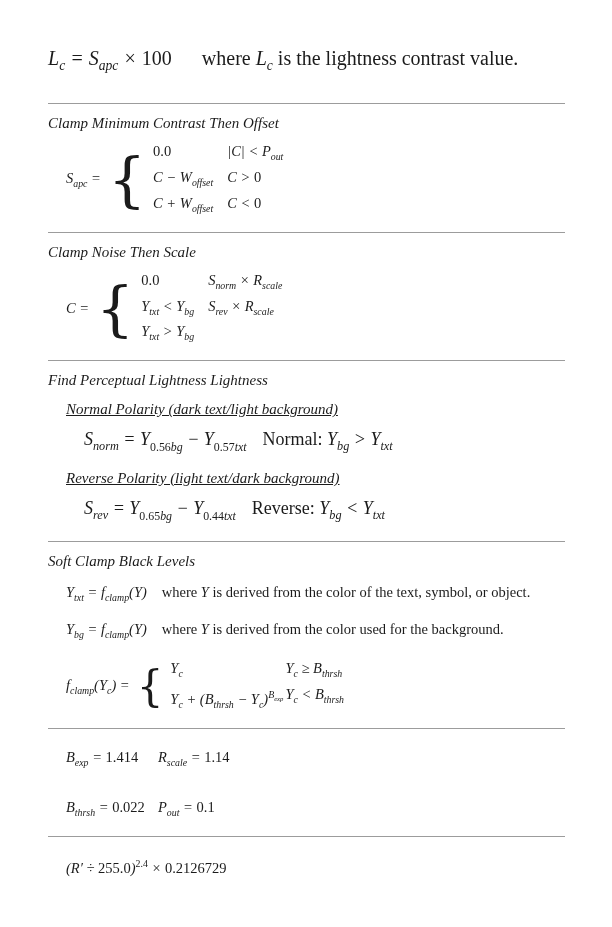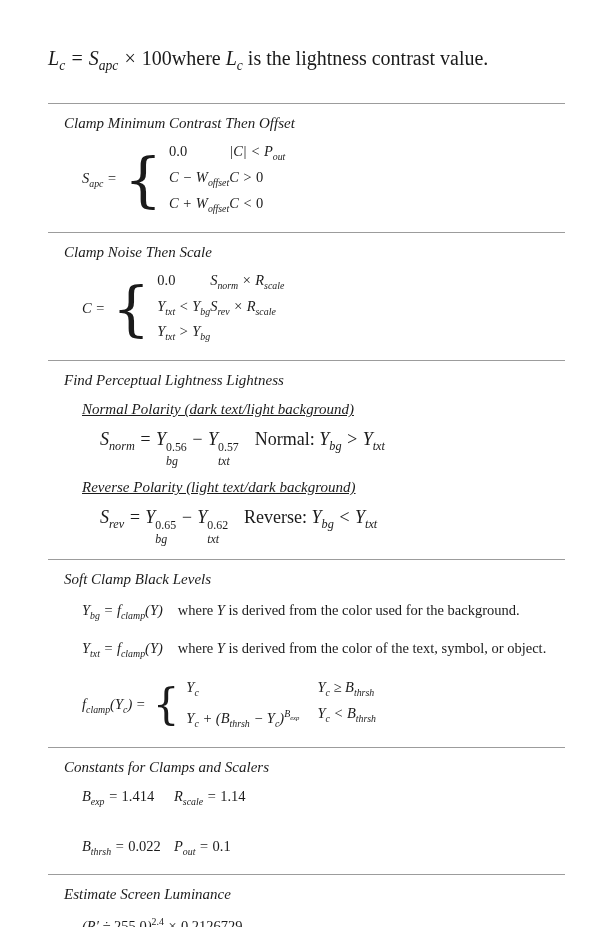--- a/index.html
+++ b/index.html
@@ -10,38 +10,38 @@
     font-family: "Liberation Serif", "DejaVu Serif", serif;
     overflow: hidden;
   }
   .page { padding: 0 47px 0 48px; box-sizing: border-box; }
 
   .math { font-style: italic; }
   .rm   { font-style: normal; text-align: right; }
   sub, sup { font-size: 68%; }
 
   
-  .ss { display: inline-flex; flex-direction: column; align-items: flex-start;
+  .ss { display: inline-flex; align-items: flex-start;
         font-size: 66%; line-height: 1.18; vertical-align: -0.50em; font-style: italic; }
 
   .title-line { margin-top: 45px; font-size: 20px; line-height: 26px; white-space: nowrap; }
-  .title-note { margin-left: 0; }
+  .title-note { margin-left: 30px; }
 
   .divider { border: 0; border-top: 1px solid #9c9c9c; margin: 0; height: 0; }
 
-  section { padding: 9px 0 13px 0; margin-left: 16px; }
+  section { padding: 9px 0 13px 0; }
   .heading { font-size: 15px; line-height: 20px; font-style: italic; }
 
   .pw { display: flex; align-items: center; margin: 8px 0 0 18px; font-size: 14.5px; }
   .pw-lhs { margin-right: 7px; white-space: nowrap; }
   .brace { font-family: "DejaVu Serif", serif; font-style: normal; font-weight: 400;
            margin-right: 7px; line-height: 0.95; }
   .brace-3 { font-size: 60px; }
   .brace-2 { font-size: 42px; }
-  .cases { display: grid; grid-template-columns: auto auto; 
+  .cases { display: grid; grid-template-columns: auto auto; column-gap: 14px;
            line-height: 21px; justify-items: start; }
   .cases-1col { display: grid; grid-template-columns: auto; line-height: 20px; }
 
   .formula-line { margin: 10px 0 0 18px; font-size: 14.5px; line-height: 22px; white-space: nowrap; }
   .note-gap { margin-left: 15px; }
 
   .subhead { margin: 9px 0 0 18px; font-size: 15px; line-height: 20px; text-decoration: underline; }
   .polarity-formula { margin: 7px 0 0 36px; font-size: 18px; line-height: 26px; white-space: nowrap; }
   .cond-label { margin-left: 16px; }
 
@@ -108,67 +108,65 @@
             <span class="ss-b">txt</span>
           </span></span><span class="cond-label">Normal: </span><span class="math">Y<sub>bg</sub> &gt; Y<sub>txt</sub></span>
     </div>
 
     <div class="subhead math">Reverse Polarity (light text/dark background)</div>
     <div class="polarity-formula">
       <span class="math">S<sub>rev</sub> = Y<span class="ss">
             <span class="ss-t"><span class="rm">0.65</span></span>
             <span class="ss-b">bg</span>
           </span> − Y<span class="ss">
-            <span class="ss-t"><span class="rm">0.62</span></span>
+            <span class="ss-t"><span class="rm">0.44</span></span>
             <span class="ss-b">txt</span>
           </span></span><span class="cond-label">Reverse: </span><span class="math">Y<sub>bg</sub> &lt; Y<sub>txt</sub></span>
     </div>
   </section>
 
   <hr class="divider">
 
   <section>
     <div class="heading">Soft Clamp Black Levels</div>
 
     <div class="formula-line">
-      <span class="math">Y<sub>bg</sub> = f<sub>clamp</sub>(Y)</span><span class="note-gap"><span>where </span><span class="math">Y</span><span> is derived from the color used for the background.</span></span>
+      <span class="math">Y<sub>txt</sub> = f<sub>clamp</sub>(Y)</span><span class="note-gap"><span>where </span><span class="math">Y</span><span> is derived from the color of the text, symbol, or object.</span></span>
     </div>
 
     <div class="formula-line">
-      <span class="math">Y<sub>txt</sub> = f<sub>clamp</sub>(Y)</span><span class="note-gap"><span>where </span><span class="math">Y</span><span> is derived from the color of the text, symbol, or object.</span></span>
+      <span class="math">Y<sub>bg</sub> = f<sub>clamp</sub>(Y)</span><span class="note-gap"><span>where </span><span class="math">Y</span><span> is derived from the color used for the background.</span></span>
     </div>
 
     <div class="pw" style="margin-top:12px">
       <span class="math pw-lhs">f<sub>clamp</sub>(Y<sub>c</sub>) =</span>
       <span class="brace brace-2">{</span>
-      <div class="cases" style="column-gap:18px">
+      <div class="cases" style="column-gap:2px">
         <span class="math">Y<sub>c</sub></span>
         <span class="math">Y<sub>c</sub> ≥ B<sub>thrsh</sub></span>
         <span class="math">Y<sub>c</sub> + (B<sub>thrsh</sub> − Y<sub>c</sub>)<sup>B<sub>exp</sub></sup></span>
         <span class="math">Y<sub>c</sub> &lt; B<sub>thrsh</sub></span>
       </div>
     </div>
   </section>
 
   <hr class="divider">
 
   <section>
-    <div class="heading">Constants for Clamps and Scalers</div>
     <div class="const-grid">
       <span class="math">B<sub>exp</sub> = <span class="rm">1.414</span></span>
       <span class="math">R<sub>scale</sub> = <span class="rm">1.14</span></span>
       <span class="math">B<sub>thrsh</sub> = <span class="rm">0.022</span></span>
       <span class="math">P<sub>out</sub> = <span class="rm">0.1</span></span>
     </div>
   </section>
 
   <hr class="divider">
 
   <section>
-    <div class="heading">Estimate Screen Luminance</div>
     <div class="pw">
 
       <div class="cases-1col">
         <span class="math">(R′ ÷ <span class="rm">255.0</span>)<sup><span class="rm">2.4</span></sup> × <span class="rm">0.2126729</span></span>
 
       </div>
     </div>
 
   </section>
 

